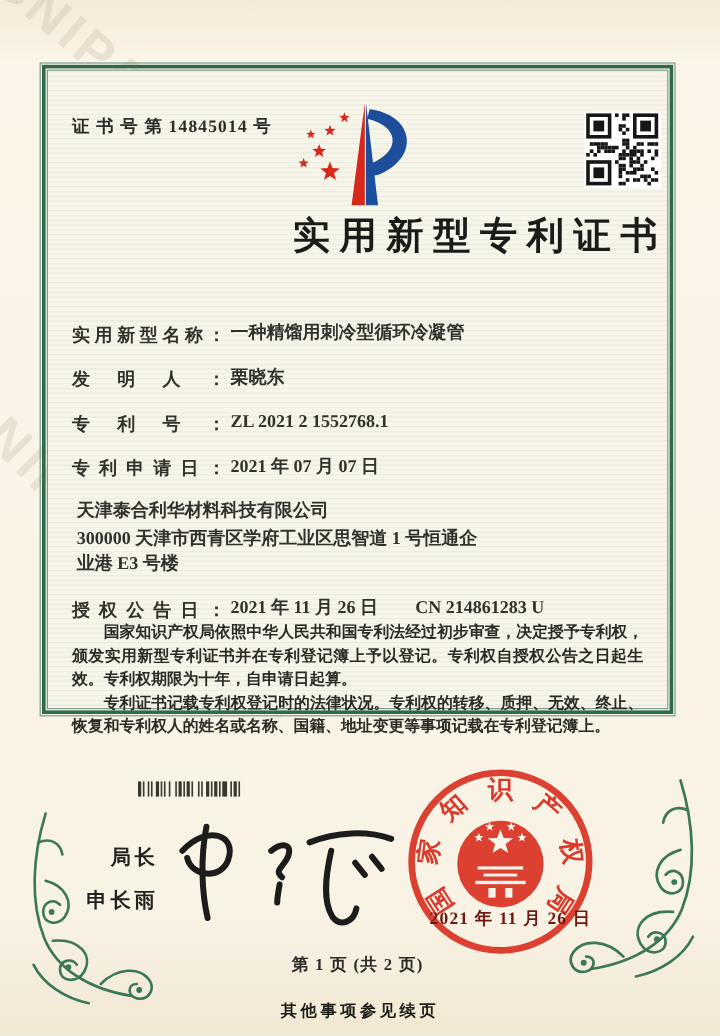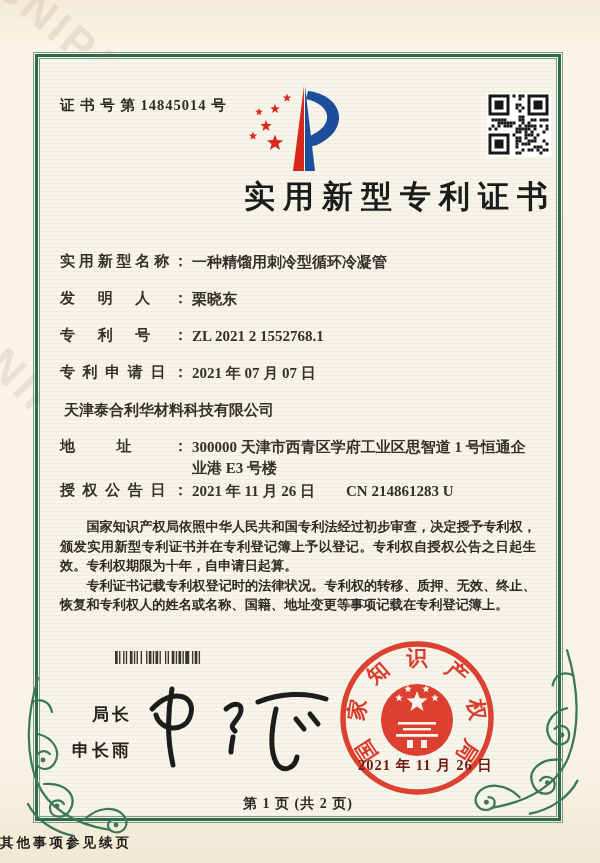--- a/index.html
+++ b/index.html
@@ -8,21 +8,21 @@
     position:relative; width:600px; height:863px; overflow:hidden;
     background:linear-gradient(180deg,#f4ead7 0%,#faf5e8 6%,#f9f3e6 88%,#f1e8d3 100%);
   }
   .wm {
     position:absolute; font-family:"Liberation Sans","DejaVu Sans",sans-serif;
     font-weight:bold; color:rgba(150,132,102,0.16); letter-spacing:4px;
     pointer-events:none; white-space:nowrap;
   }
   
   .frame {
-    position:absolute; left:33px; top:52px; width:530px; height:771px;
+    position:absolute; left:33px; top:52px; width:530px; height:545px;
     border:1px solid #7d9c8b; padding:1px;
   }
   .frame-mid { width:100%; height:100%; border:3px solid #2e6b4d; padding:1px; }
   .frame-in  {
     width:100%; height:100%; border:1px solid #7d9c8b; position:relative;
     background:
       repeating-linear-gradient(180deg, rgba(110,145,118,0.07) 0 1px, rgba(0,0,0,0) 1px 4px),
       #f7f4e9;
   }
   .content { position:absolute; inset:0; }
@@ -31,21 +31,21 @@
 
   .logo { position:absolute; left:202px; top:24px; }
   .qr   { position:absolute; left:447px; top:34px; background:#fff; }
 
   .title {
     position:absolute; left:0; top:117px; width:100%; text-align:right;
     font-size:31px; font-weight:bold; letter-spacing:8px; color:#1b1b19;
   }
 
   .fields { position:absolute; left:20px; top:193px; width:478px; font-size:15px; color:#33312c; }
-  .frow { height:37px; display:flex; align-items:flex-start; font-weight:600; }
+  .frow { height:37px; display:flex; align-items:flex-end; font-weight:600; }
   .frow.tall { height:44px; }
   .flabel {
     display:inline-block; width:128px; flex:0 0 128px;
     text-align:justify; text-align-last:justify; -moz-text-align-last:justify;
   }
   .flabel2 { width:118px; flex:0 0 118px; }
   .fvalue { margin-left:4px; line-height:21px; }
   .fvalue.addr { width:338px; }
   .fvalue.grantdate { width:150px; flex:0 0 150px; }
 
@@ -69,21 +69,21 @@
   .seal-date {
     position:absolute; left:318px; top:697px; width:190px;
     font-size:14.5px; font-weight:bold; color:#6d1812; letter-spacing:1px;
   }
 
   .page-info {
     position:absolute; left:0; top:736px; width:100%; text-align:center;
     font-size:14px; color:#2c2b27; font-weight:600; letter-spacing:1px;
   }
   .continuation {
-    position:absolute; left:0; top:834px; width:100%; 
+    position:absolute; left:0; top:834px; width:100%; text-align:center;
     font-size:13.5px; font-weight:bold; letter-spacing:3px; color:#1e1d1a;
   }
   .flourish { position:absolute; pointer-events:none; }
 </style>
 </head>
 <body>
 
 <div class="page">
 
   <div class="wm" style="left:-18px; top:2px;  font-size:44px; transform:rotate(40deg);">CNIPA</div>
@@ -230,21 +230,20 @@
             <span class="fvalue">ZL 2021 2 1552768.1</span>
           </div>
           <div class="frow">
             <span class="flabel">专利申请日：</span>
             <span class="fvalue">2021 年 07 月 07 日</span>
           </div>
           <div class="frow">
             <span class="fvalue">天津泰合利华材料科技有限公司</span>
           </div>
           <div class="frow tall">
-            <span class="flabel">地址：</span>
             <span class="fvalue addr">300000 天津市西青区学府工业区思智道 1 号恒通企业港 E3 号楼</span>
           </div>
           <div class="frow">
             <span class="flabel">授权公告日：</span>
             <span class="fvalue grantdate">2021 年 11 月 26 日</span>
             <span class="fvalue">CN 214861283 U</span>
           </div>
         </div>
 
         <div class="body-text">

